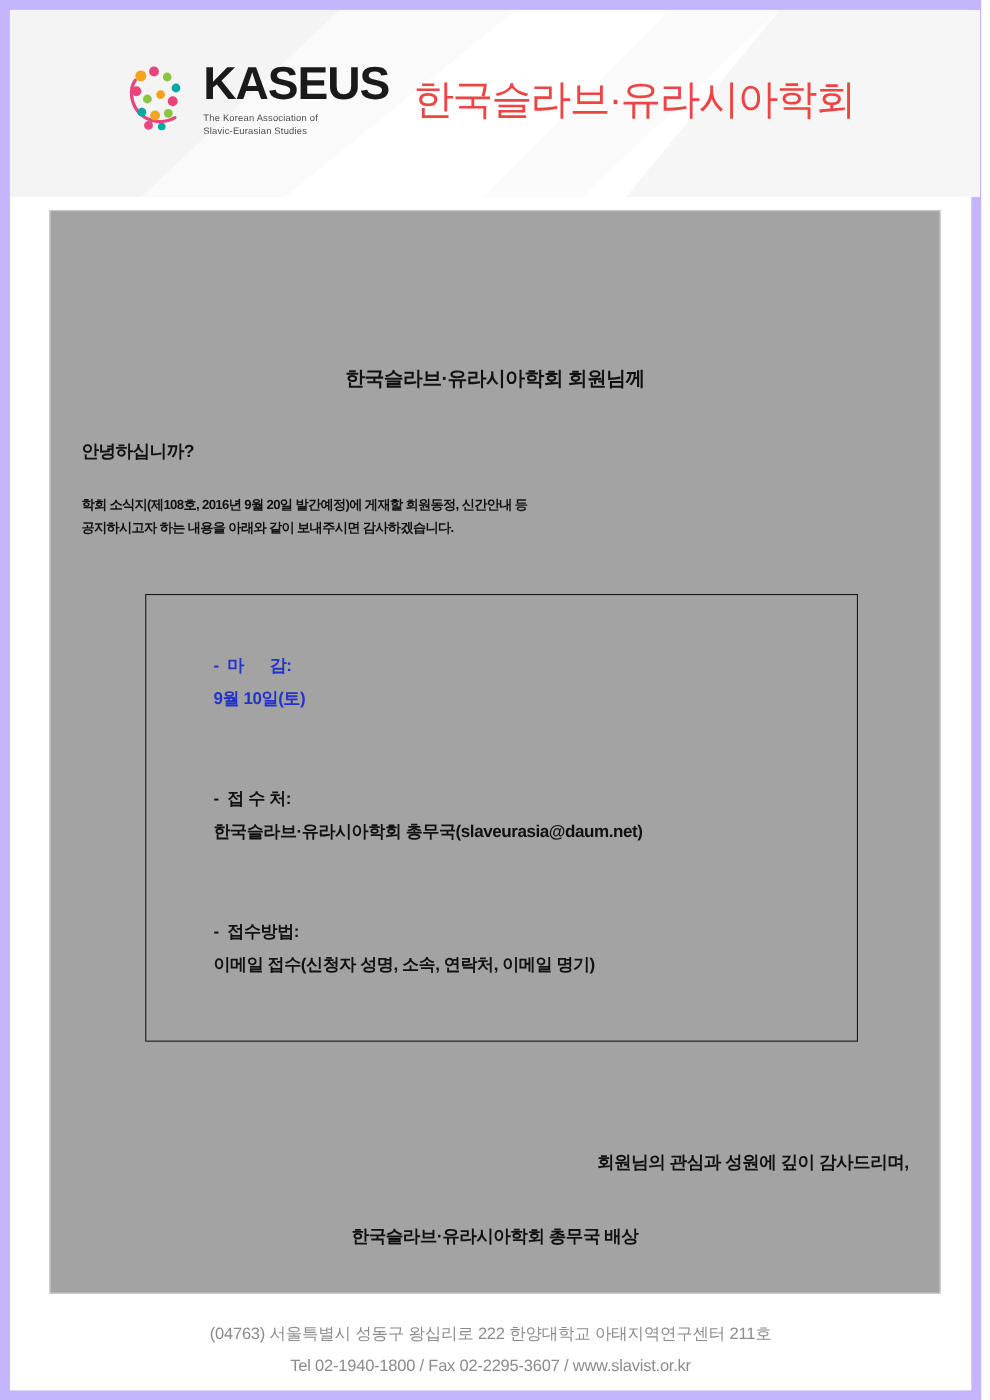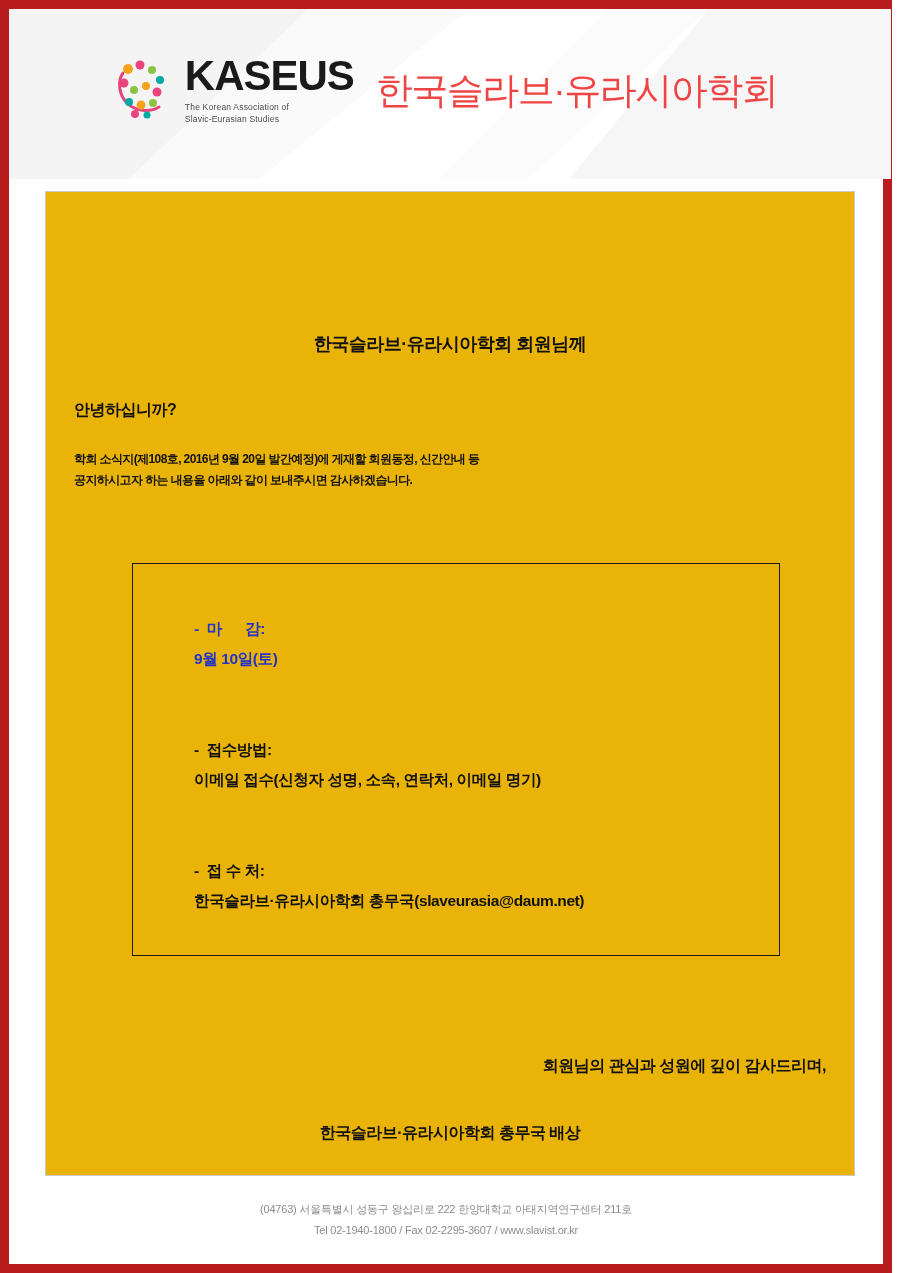--- a/index.html
+++ b/index.html
@@ -12,21 +12,21 @@
     font-family: "Liberation Sans", sans-serif;
     background: #ffffff;
     overflow: hidden;
   }
 
   .page {
     position: relative;
     width: 892px;
     height: 1273px;
     box-sizing: border-box;
-    border: 9px solid #b91c1c;
+    border: 9px solid #c4b5fd;
     background: #ffffff;
   }
 
   
   .bg-deco {
     position: absolute;
     left: 0;
     top: 0;
     width: 882px;
     height: 170px;
@@ -85,21 +85,21 @@
 
   
   .content-box {
     position: absolute;
     left: 36px;
     top: 182px;
     width: 810px;
     height: 985px;
     border: 1px solid #c9c9c9;
     box-sizing: border-box;
-    background: #eab308;
+    background: #a3a3a3;
   }
 
   .inner {
     padding: 0 28px;
   }
 
   .doc-title {
     text-align: center;
     font-size: 18px;
     font-weight: bold;
@@ -120,25 +120,25 @@
     font-size: 12px;
     font-weight: bold;
     color: #111111;
     margin-top: 28px;
     line-height: 1.75;
     letter-spacing: -0.6px;
   }
 
   
   .info-box {
-    margin: 72px 0 0 58px;
+    margin: 49px 0 0 58px;
     width: 648px;
     border: 1px solid #1a1a1a;
     box-sizing: border-box;
-    padding: 20px 22px 8px 22px;
+    padding: 20px 22px 22px 22px;
   }
   .info-line {
     font-size: 15.5px;
     font-weight: bold;
     color: #111111;
     line-height: 1.95;
     letter-spacing: -0.4px;
     white-space: pre;
   }
   .info-line.blue {
@@ -166,21 +166,21 @@
   }
 
   
   .footer {
     position: absolute;
     left: 0;
     right: 0;
     top: 1190px;
     text-align: center;
     color: #8c8c8c;
-    font-size: 11px;
+    font-size: 15px;
     line-height: 1.9;
     letter-spacing: -0.2px;
   }
 </style>
 </head>
 <body>
 
 <div class="page">
 
   <div class="bg-deco">
@@ -237,26 +237,26 @@
         <div>학회 소식지(제108호, 2016년 9월 20일 발간예정)에 게재할 회원동정, 신간안내 등</div>
         <div>공지하시고자 하는 내용을 아래와 같이 보내주시면 감사하겠습니다.</div>
       </div>
 
       <div class="info-box">
         <div class="info-line blue">
           <span>-  마      감:</span>
           <span>9월 10일(토)</span>
         </div>
         <div class="info-line">
+          <span>-  접 수 처:</span>
+          <span class="mail">한국슬라브·유라시아학회 총무국(slaveurasia@daum.net)</span>
+        </div>
+        <div class="info-line">
           <span>-  접수방법:</span>
           <span>이메일 접수(신청자 성명, 소속, 연락처, 이메일 명기)</span>
-        </div>
-        <div class="info-line">
-          <span>-  접 수 처:</span>
-          <span class="mail">한국슬라브·유라시아학회 총무국(slaveurasia@daum.net)</span>
         </div>
       </div>
 
       <div class="closing">회원님의 관심과 성원에 깊이 감사드리며,</div>
       <div class="signoff">한국슬라브·유라시아학회 총무국 배상</div>
 
     </div>
   </div>
 
   <div class="footer">

